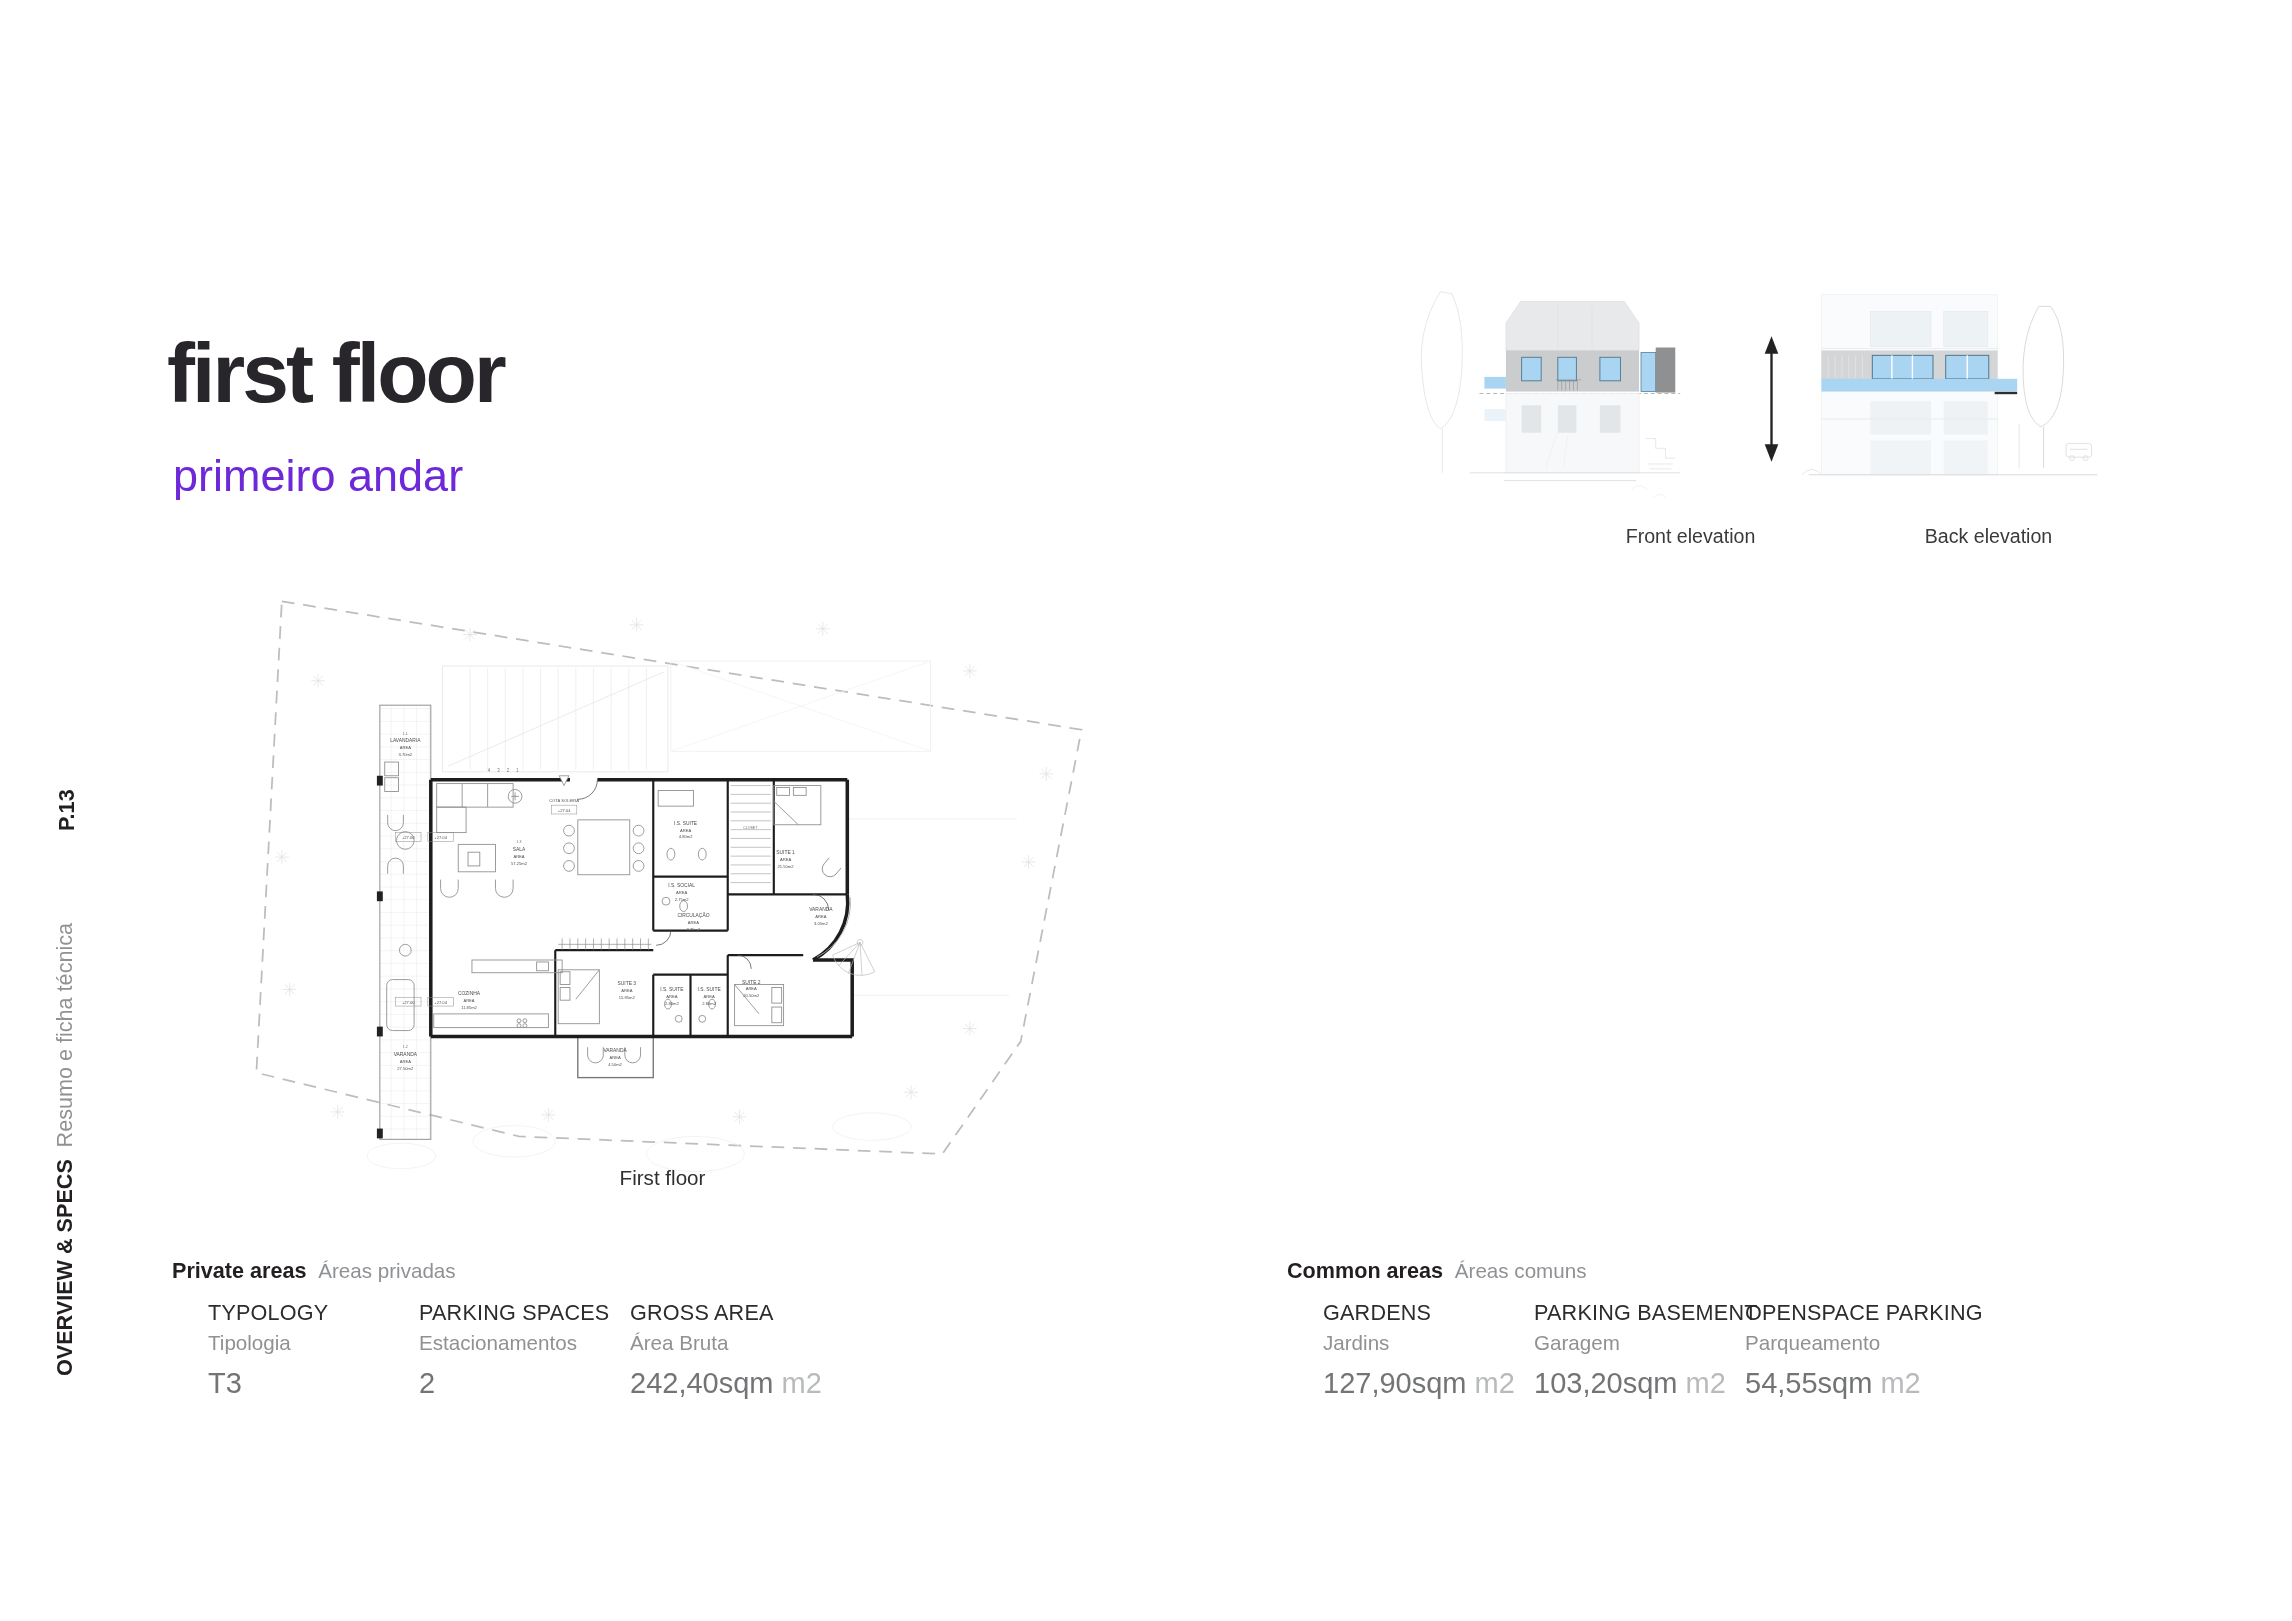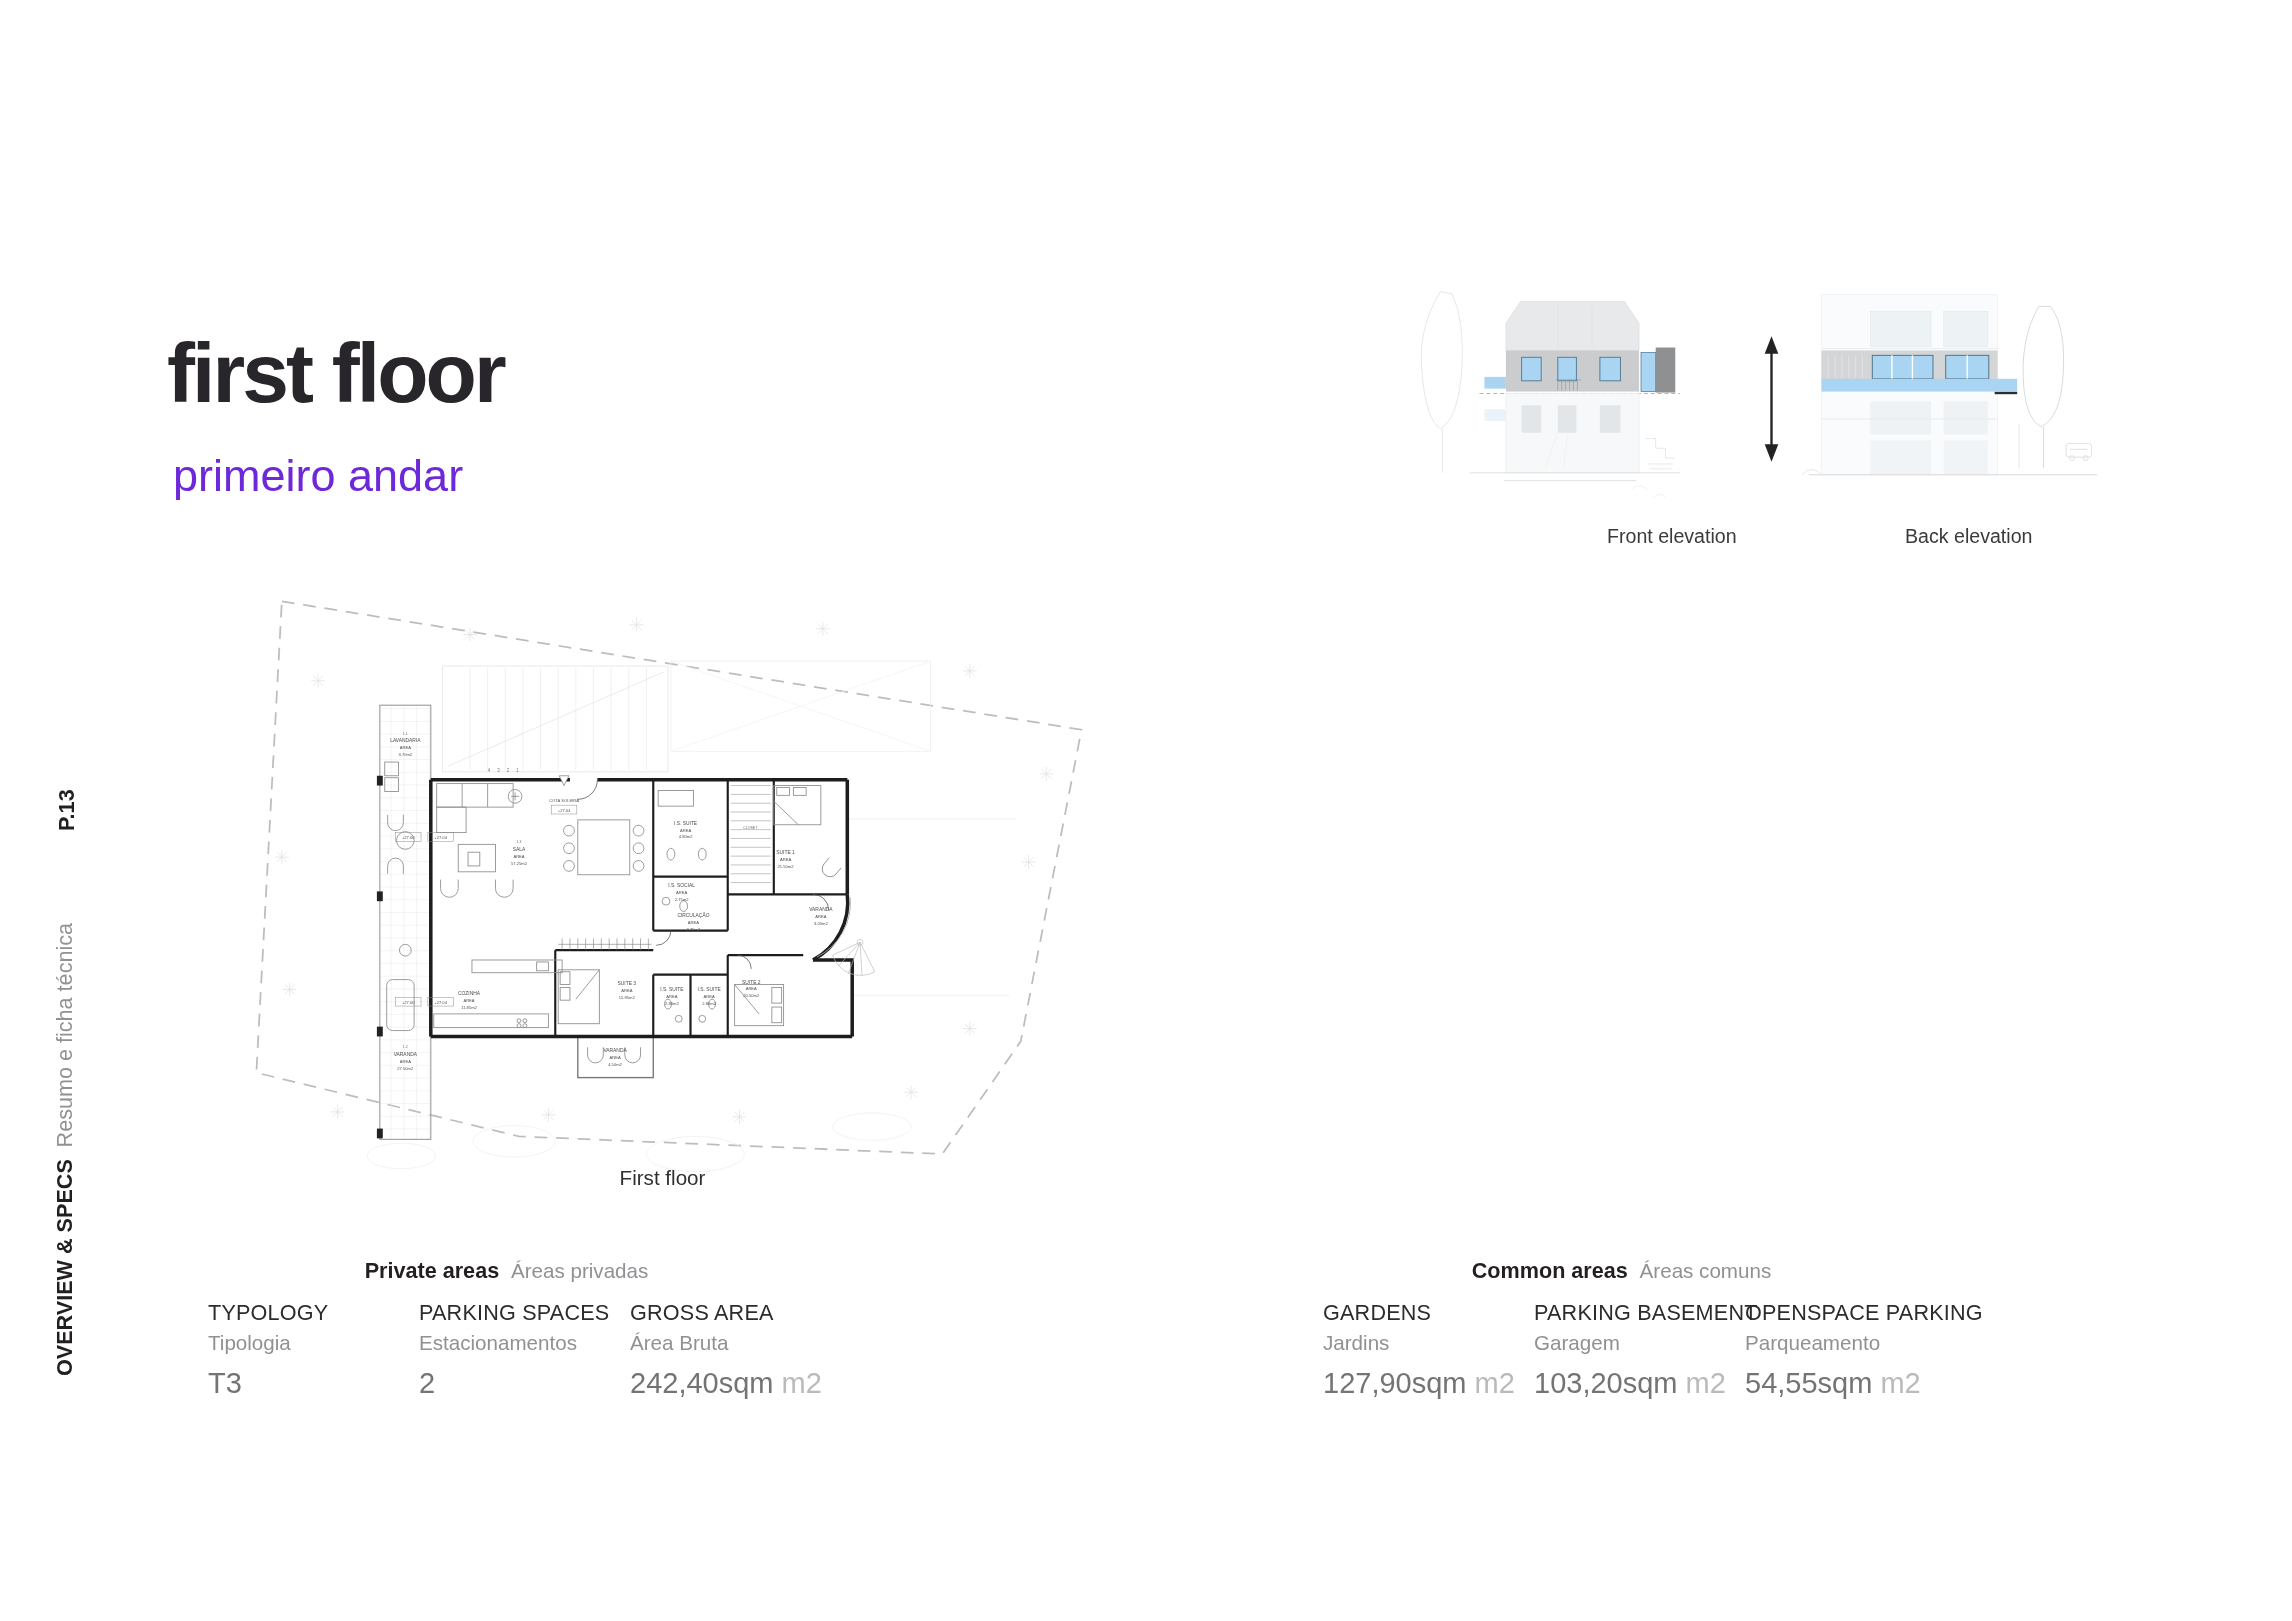--- a/index.html
+++ b/index.html
@@ -10,27 +10,27 @@
   .page-title{left:167px;top:331px;font-size:84px;font-weight:bold;letter-spacing:-2.9px;
               color:#28262b;line-height:1;}
   .page-subtitle{left:173px;top:453px;font-size:45px;color:#6d28d9;line-height:1;}
   
   .vert{position:absolute;transform-origin:0 0;transform:rotate(-90deg);white-space:nowrap;}
   .side-page{left:54px;top:831px;font-size:21.6px;font-weight:bold;color:#231f20;}
   .side-section{left:52px;top:1376px;font-size:21.6px;}
   .side-bold{font-weight:bold;color:#231f20;}
   .side-gray{color:#8f9194;margin-left:11.8px;font-weight:normal;}
   
-  .caption{font-size:19.6px;color:#3a3a3a;text-align:left;}
+  .caption{font-size:19.6px;color:#3a3a3a;text-align:center;}
   .plan-caption{left:586px;top:1166px;width:153px;font-size:20.6px;color:#303030;text-align:center;}
   
   .spec-block{position:absolute;top:1258px;}
   .spec-left{left:172px;}
   .spec-right{left:1287px;}
-  .spec-head{white-space:nowrap;text-align:center;}
+  .spec-head{white-space:nowrap;}
   .spec-head-bold{font-size:21.6px;font-weight:bold;color:#231f20;}
   .spec-head-sub{font-size:20.6px;color:#8f9194;margin-left:11.8px;font-weight:normal;}
   .spec-cols{display:flex;margin-top:15.7px;margin-left:36px;}
   .spec-col{width:211px;}
   .spec-label{font-size:21.6px;color:#2c2c2e;letter-spacing:0.2px;white-space:nowrap;}
   .spec-sub{font-size:20.6px;color:#8f9194;margin-top:4.9px;white-space:nowrap;}
   .spec-value{font-size:29px;color:#737476;margin-top:12.7px;white-space:nowrap;}
   .spec-unit{color:#b8babc;}
   
   .rn{font-size:5px;fill:#4b4b4b;text-anchor:middle;}

